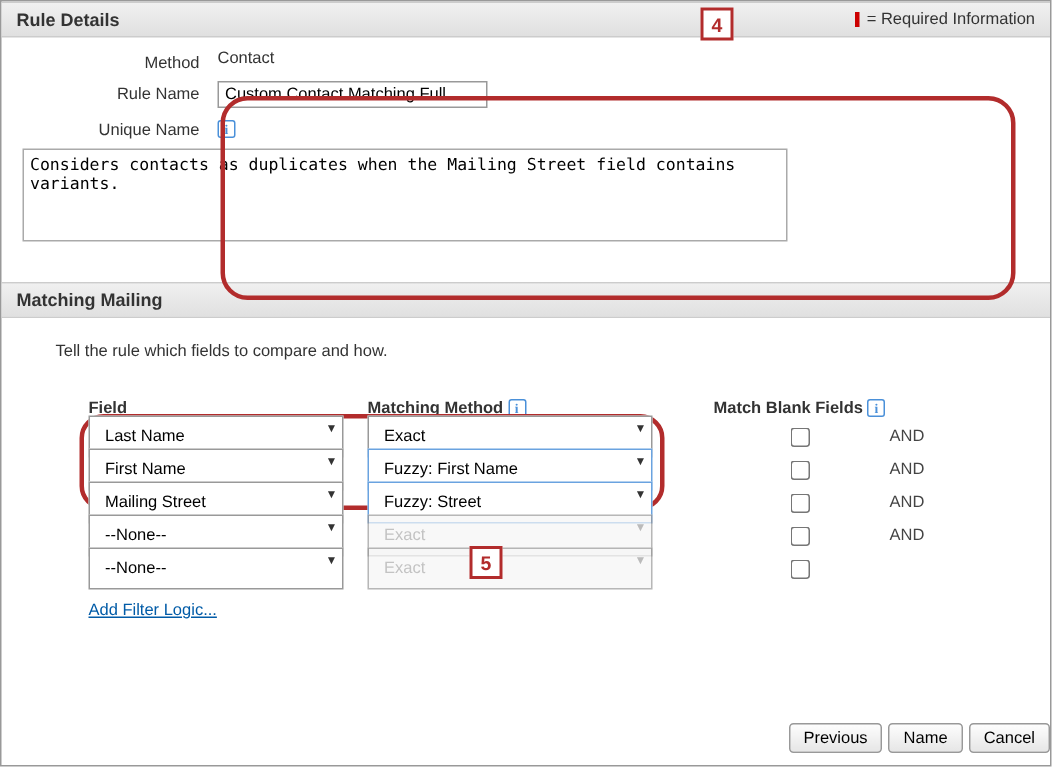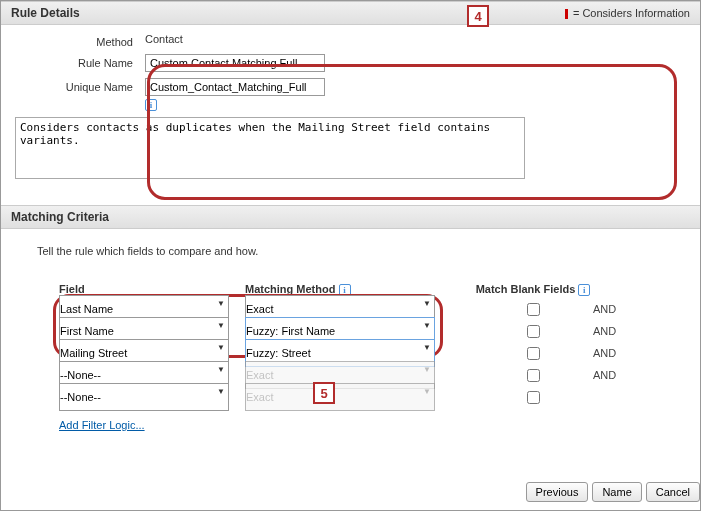--- a/index.html
+++ b/index.html
@@ -133,21 +133,21 @@
   .crit-row {
     display: flex;
     align-items: center;
     margin-bottom: 2px;
     height: 20px;
   }
   .sel {
     height: 28px;
     font-size: 11px;
     border: 1px solid #999;
-    padding: 0 0;
+    padding: 0 10px;
     background: #fff;
     appearance: none;
     position: relative;
   }
   .sel-wrap {
     position: relative;
     display: inline-block;
   }
   .sel-wrap::after {
     content: "▼";
@@ -216,56 +216,55 @@
   }
   .rows-wrap { position: relative; }
 </style>
 </head>
 <body>
 
 <div class="section-header">
   <span>Rule Details</span>
   <span class="req-note">
     <span class="req-bar"></span>
-    <span>= Considers Information</span>
+    <span>= Required Information</span>
   </span>
 </div>
 
 <div class="marker-4">4</div>
 
 <div class="form-area">
   <div class="form-row">
     <div class="form-label">Method</div>
     <div class="form-field">Contact</div>
   </div>
   <div class="form-row">
     <div class="form-label">Rule Name</div>
     <div class="form-field">
       <input class="text-input" type="text" value="Custom Contact Matching Full" style="">
     </div>
   </div>
   <div class="form-row">
     <div class="form-label">Unique Name</div>
     <div class="form-field">
-      <input class="text-input" type="text" value="Custom_Contact_Matching_Full" style="">
       <div style="margin-top:2px">
         <span class="info-icon">i</span>
       </div>
     </div>
   </div>
   <div class="form-row">
     <div class="form-field">
       <textarea class="textarea-input" style="">Considers contacts as duplicates when the Mailing Street field contains variants.</textarea>
     </div>
   </div>
   <div class="callout-4"></div>
 </div>
 
 <div class="section-header">
-  <span>Matching Criteria</span>
+  <span>Matching Mailing</span>
   <span></span>
 </div>
 
 <div class="criteria-body">
   <div class="criteria-instruction">Tell the rule which fields to compare and how.</div>
 
   <div class="criteria-table">
     <div class="crit-head">
       <div class="col-field">Field</div>
       <div class="col-method">

